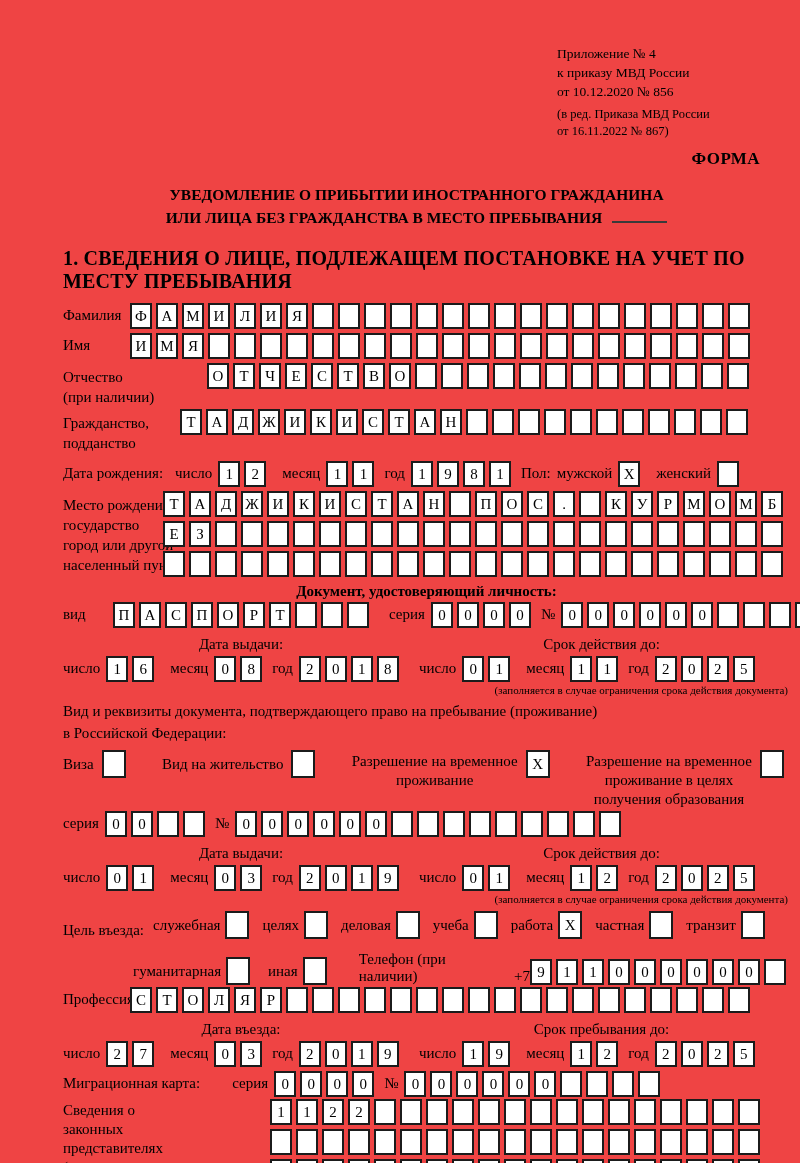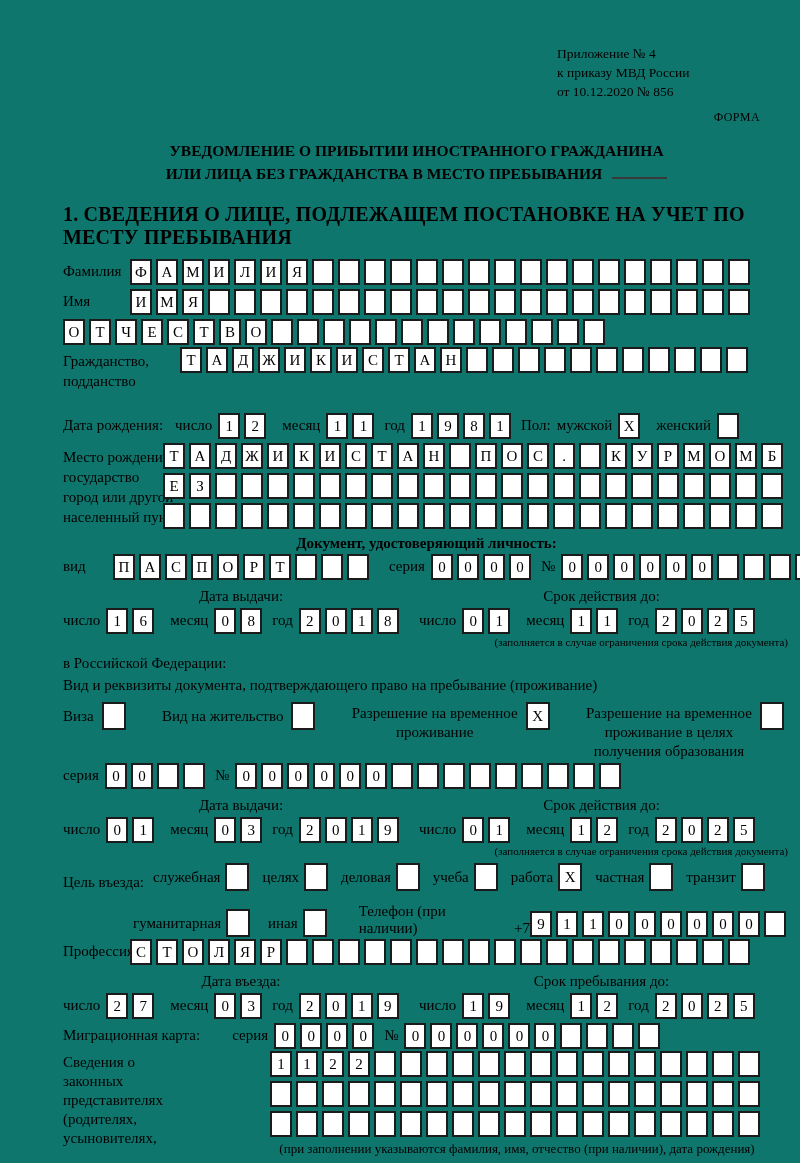--- a/index.html
+++ b/index.html
@@ -1,27 +1,27 @@
 <!DOCTYPE html>
 <html><head>
 <meta charset="utf-8">
 <style>
   *{box-sizing:border-box}
   html,body{margin:0;padding:0;background:#9a9a9a}
-  .page{width:800px;height:1163px;background:#0f766e;color:#000;margin:0 auto;
+  .page{width:800px;height:1163px;background:#ef4444;color:#000;margin:0 auto;
         font-family:"Liberation Serif","DejaVu Serif",serif;font-size:15px;
         padding:45px 10px 0 63px;overflow:hidden;position:relative}
   .hdr{width:205px;margin-left:auto;margin-right:28px;line-height:1.4;font-size:13.5px}
   .hdr-note{margin-top:4px;font-size:12.5px;line-height:1.4}
-  .forma{text-align:right;margin:8px 30px 0 0;font-weight:normal;font-size:12px;letter-spacing:.4px}
+  .forma{text-align:right;margin:8px 30px 0 0;font-weight:bold;font-size:17px;letter-spacing:.4px}
   .title{text-align:center;font-weight:bold;font-size:15.5px;margin:14px 20px 0 0;line-height:1.5}
   .blank{display:inline-block;width:55px;border-bottom:2px solid #3a3a3a;height:.9em;margin-left:10px}
   .sec{font-weight:bold;font-size:20px;margin-top:18px;letter-spacing:.2px}
   .row{display:flex;align-items:flex-start;margin-top:10px}
-  .mt4{margin-top:4px}.mt6{margin-top:22px}.mt2{margin-top:2px}
+  .mt4{margin-top:4px}.mt6{margin-top:8px}.mt2{margin-top:2px}
   .lbl{flex:none;padding-top:4px;white-space:nowrap}
   .lbl2{flex:none;padding-top:4px;white-space:nowrap;line-height:20px}
   .w67{width:67px}.w144{width:144px}.w117{width:117px}.w100{width:100px}.w50{width:50px}
   .cells{display:flex;flex-wrap:nowrap;flex:none}
   .cell{flex:none;width:22px;height:26px;border:2px solid #1b1b1b;margin-right:4px;
         display:inline-flex;align-items:center;justify-content:center;
         font-size:15px;line-height:1;background:#fff}
   .big .cell{width:24px;height:28px}
   .sub{flex:none;padding-top:4px;margin-right:6px;white-space:nowrap}
   .ml{margin-left:12px}.ml2{margin-left:6px}
@@ -46,20 +46,24 @@
 </style>
 </head>
 <body>
 
 <div class="page">
 
   <div class="hdr">
     <div>Приложение № 4</div>
     <div>к приказу МВД России</div>
     <div>от 10.12.2020 № 856</div>
+    <div class="hdr-note">
+      <div>(в ред. Приказа МВД России</div>
+      <div>от 16.11.2022 № 867)</div>
+    </div>
   </div>
 
   <div class="forma">ФОРМА</div>
 
   <div class="title">
     <div>УВЕДОМЛЕНИЕ О ПРИБЫТИИ ИНОСТРАННОГО ГРАЖДАНИНА</div>
     <div>
       <span>ИЛИ ЛИЦА БЕЗ ГРАЖДАНСТВА В МЕСТО ПРЕБЫВАНИЯ</span><span class="blank"></span>
     </div>
   </div>
@@ -120,20 +124,24 @@
         <span class="cell"></span>
         <span class="cell"></span>
         <span class="cell"></span>
         <span class="cell"></span>
         <span class="cell"></span>
         <span class="cell"></span>
       </div>
   </div>
 
   <div class="row mt4">
+    <div class="lbl2 w144">
+      <div>Отчество</div>
+      <div>(при наличии)</div>
+    </div>
     <div class="cells">
         <span class="cell">О</span>
         <span class="cell">Т</span>
         <span class="cell">Ч</span>
         <span class="cell">Е</span>
         <span class="cell">С</span>
         <span class="cell">Т</span>
         <span class="cell">В</span>
         <span class="cell">О</span>
         <span class="cell"></span>
@@ -382,22 +390,22 @@
             <span class="cell">0</span>
             <span class="cell">2</span>
             <span class="cell">5</span>
           </span>
       </div>
     </div>
   </div>
   <div class="note-r">(заполняется в случае ограничения срока действия документа)</div>
 
   <div style="margin-top:4px;line-height:22px">
+    <div>Вид и реквизиты документа, подтверждающего право на пребывание (проживание)</div>
     <div>в Российской Федерации:</div>
-    <div>Вид и реквизиты документа, подтверждающего право на пребывание (проживание)</div>
   </div>
 
   <div class="cbrow">
     <div class="cbgroup">
       <span class="cbl">Виза</span>
       <span class="cells big">
           <span class="cell"></span>
         </span>
     </div>
     <div class="cbgroup">

